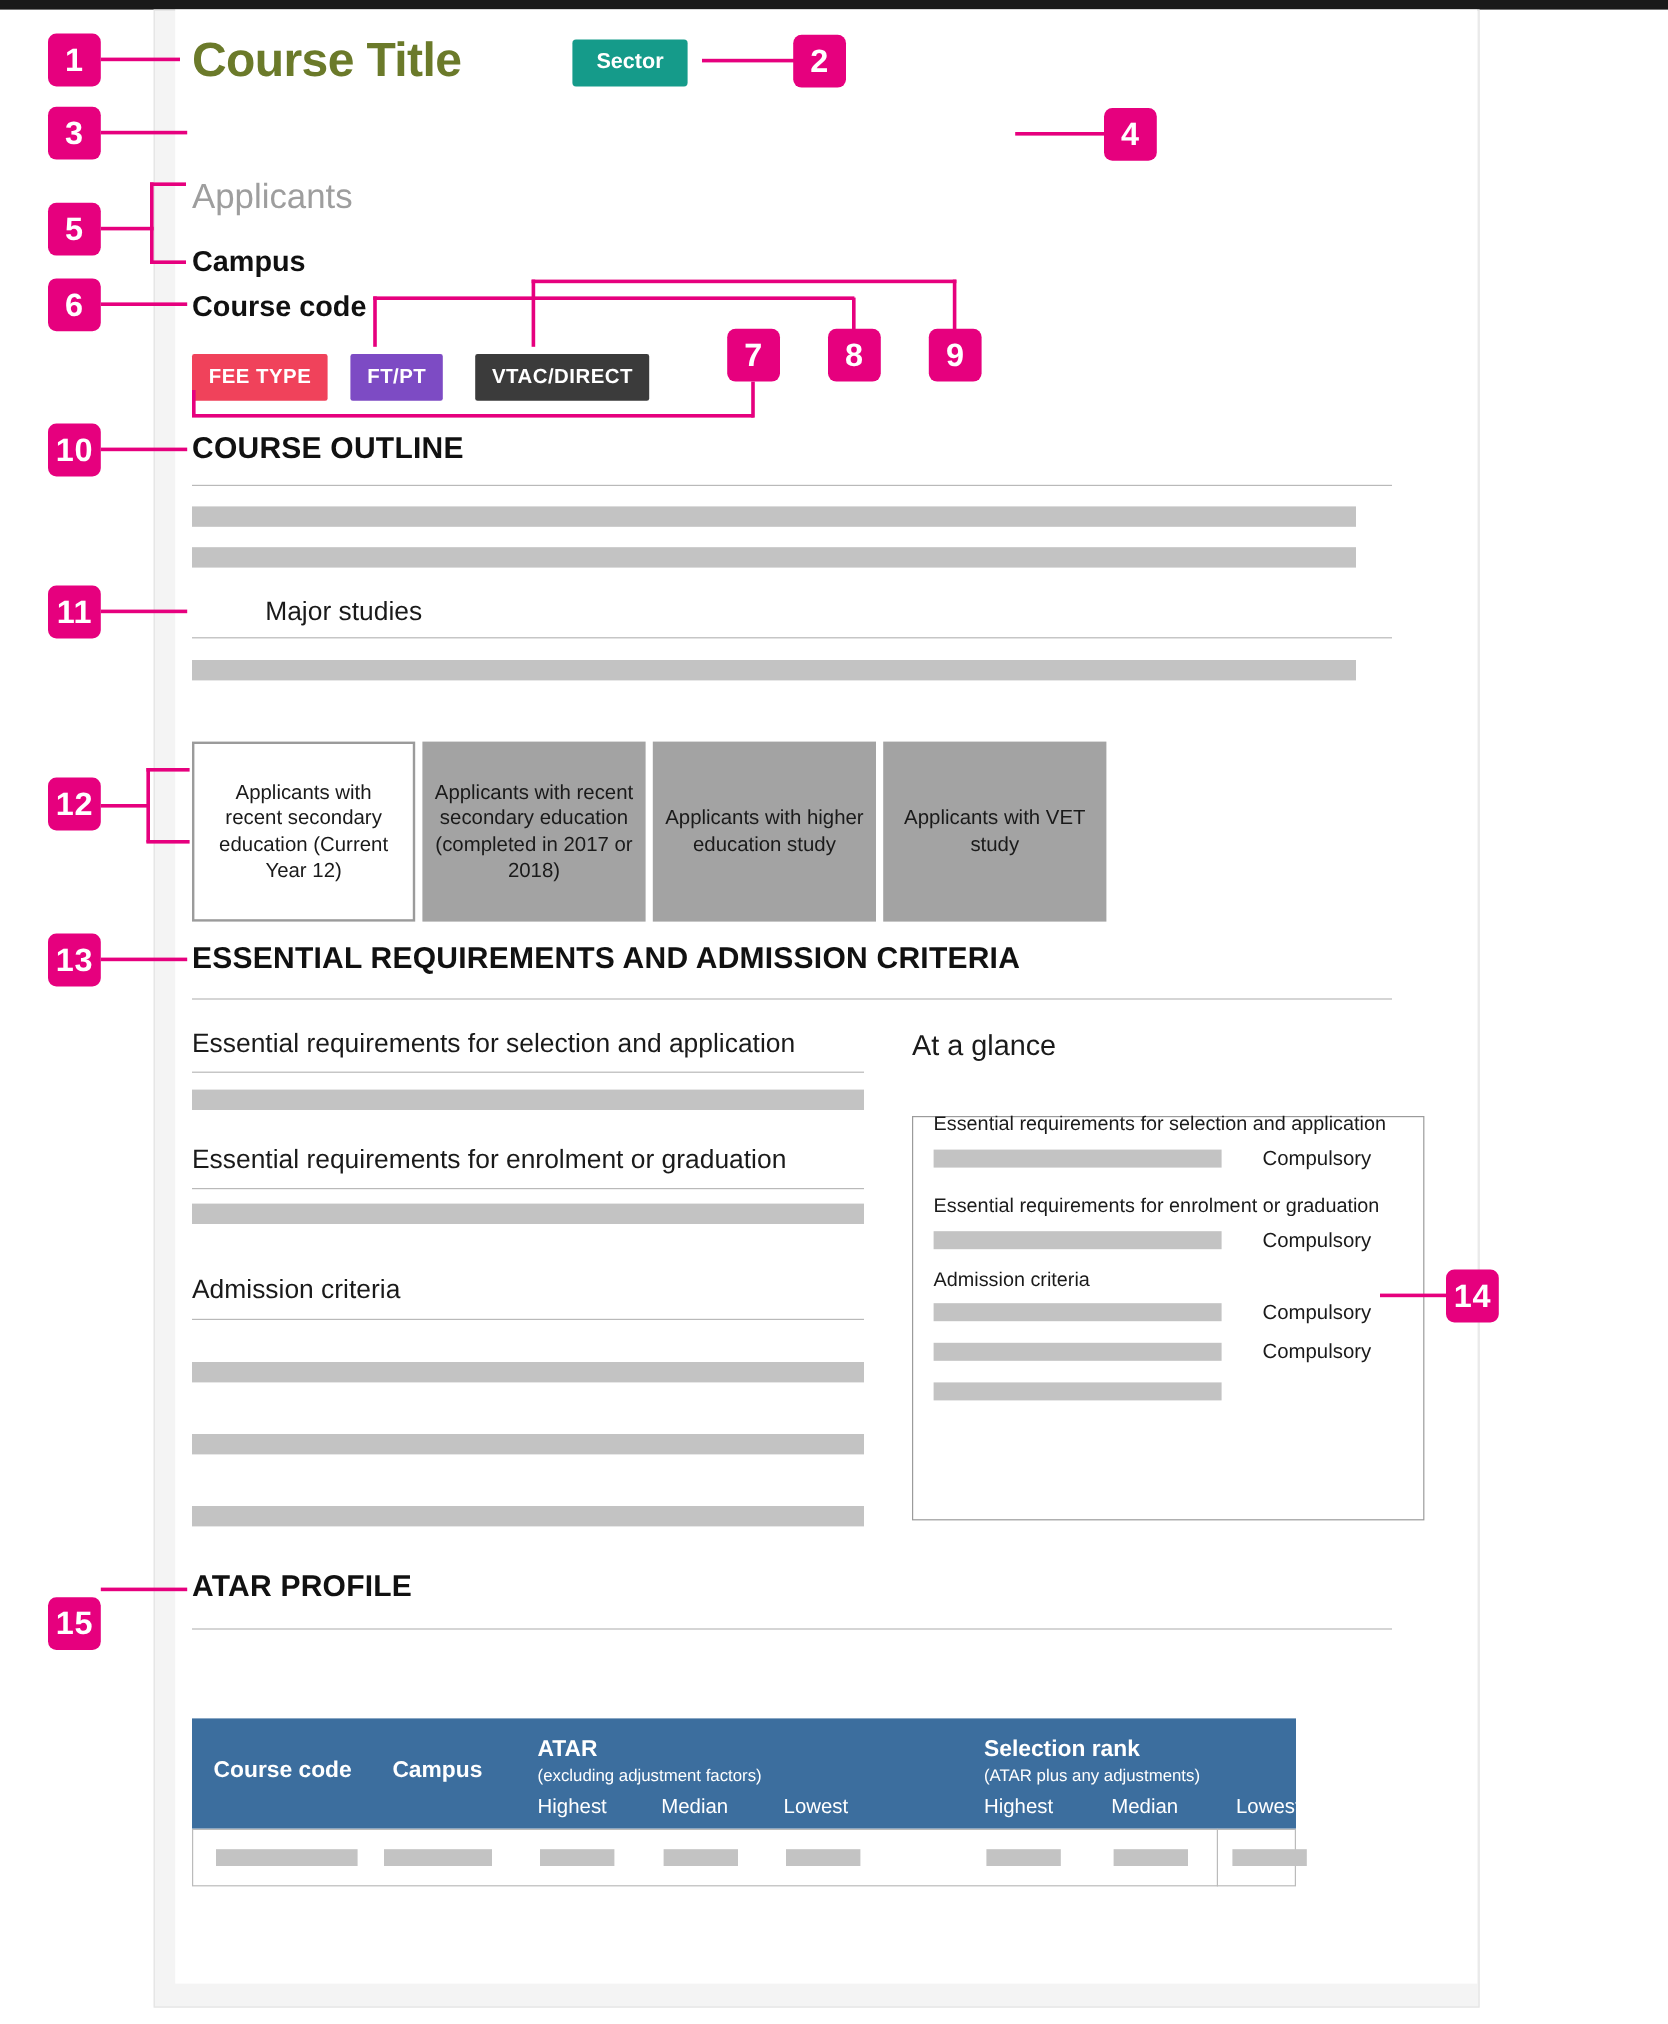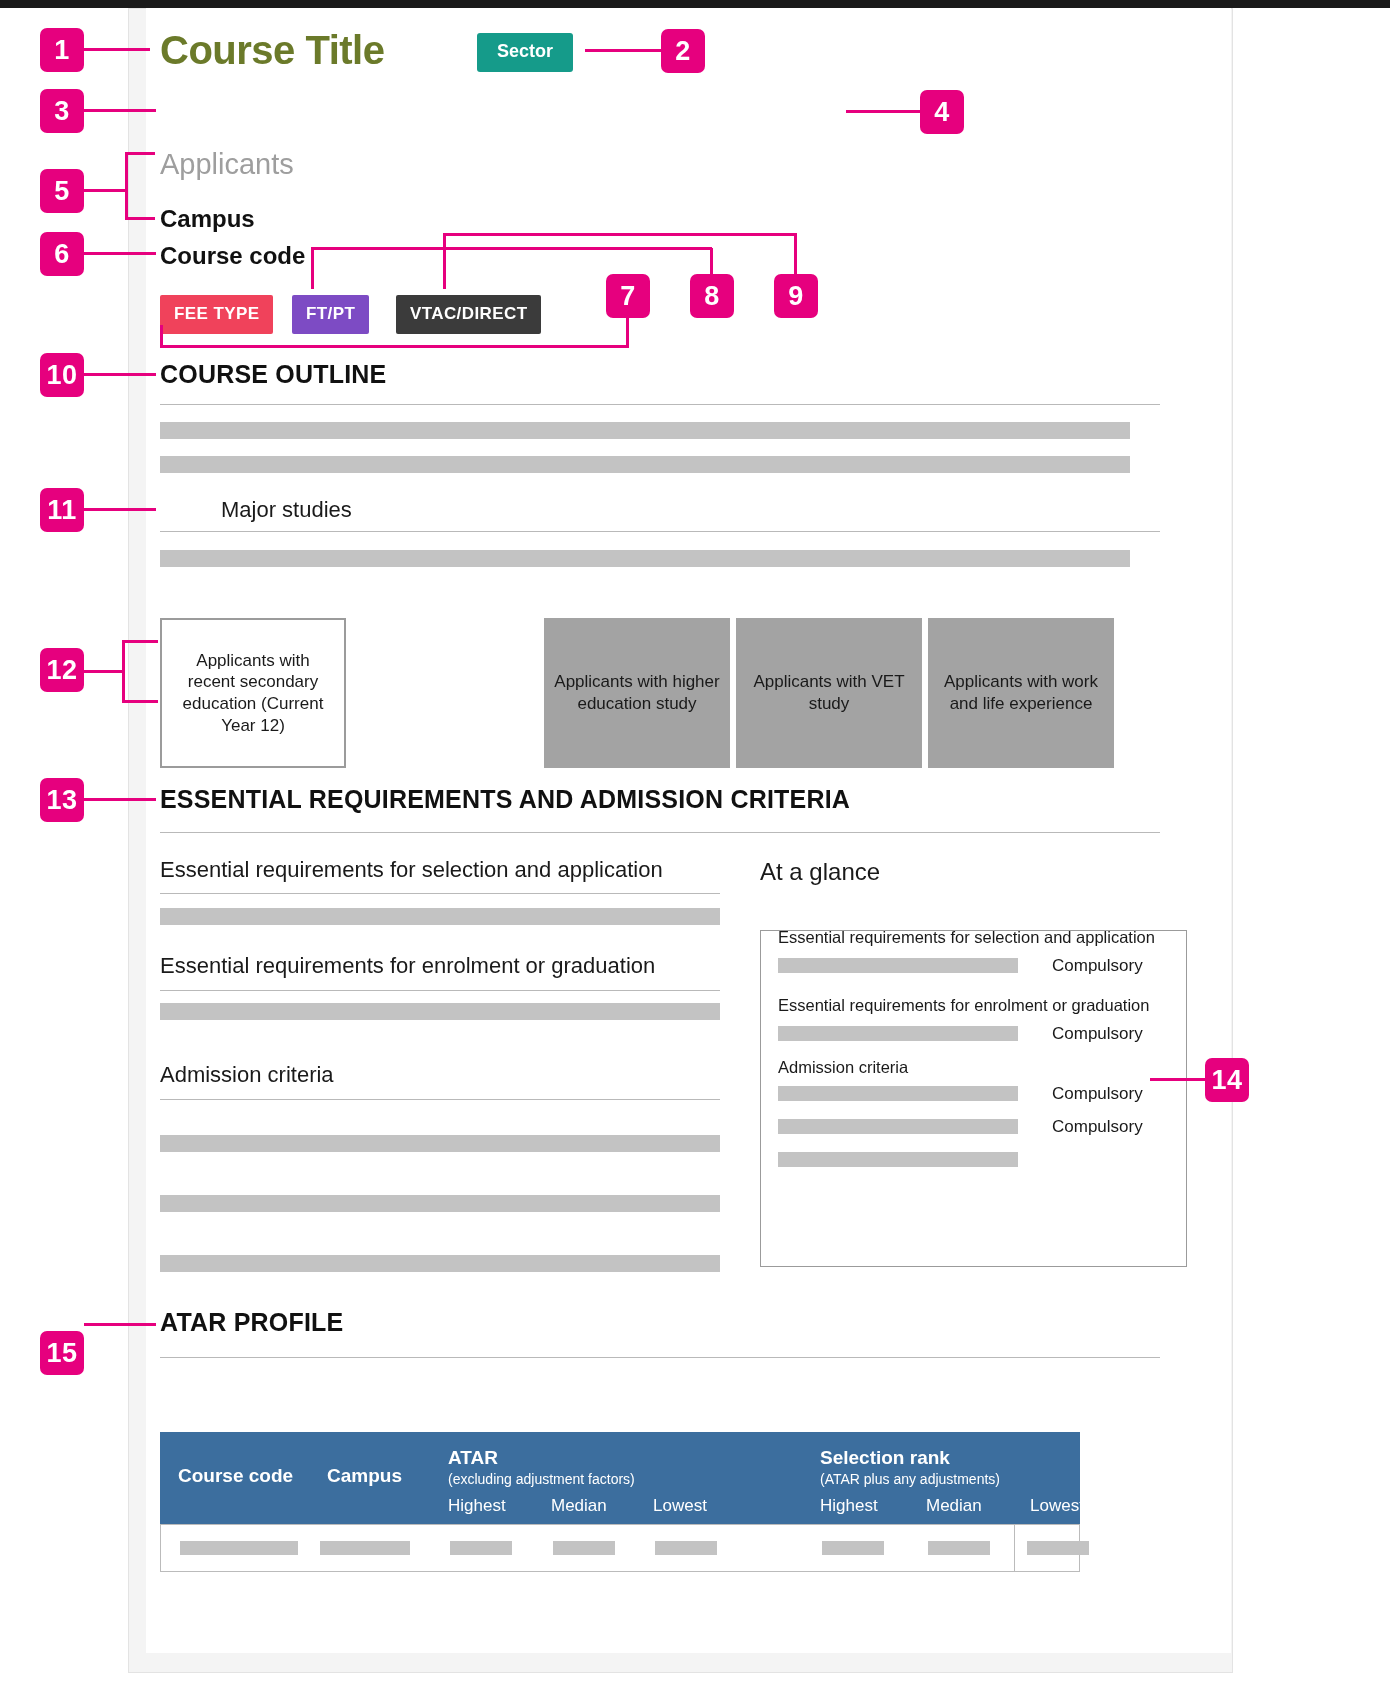--- a/index.html
+++ b/index.html
@@ -149,28 +149,28 @@
   <div class="bar" style="left:160px;top:422px;width:970px;"></div>
   <div class="bar" style="left:160px;top:456px;width:970px;"></div>
 
   <div class="label-txt" style="left:177px;top:497px;margin-left:44px;">Major studies</div>
   <div class="rule" style="left:160px;top:531px;width:1000px;"></div>
   <div class="bar" style="left:160px;top:550px;width:970px;"></div>
 
   <div class="appbox active" style="left:160px;width:186px;">
       <span>Applicants with recent secondary education (Current Year 12)</span>
     </div>
+  <div class="appbox grey" style="left:352px;width:186px;">
+      <span>Applicants with recent secondary education (completed in 2017 or 2018)</span>
+    </div>
   <div class="appbox grey" style="left:544px;width:186px;">
       <span>Applicants with higher education study</span>
     </div>
   <div class="appbox grey" style="left:736px;width:186px;">
       <span>Applicants with VET study</span>
-    </div>
-  <div class="appbox grey" style="left:928px;width:186px;">
-      <span>Applicants with work and life experience</span>
     </div>
 
   <div class="sec-head" style="top:785px;">ESSENTIAL REQUIREMENTS AND ADMISSION CRITERIA</div>
   <div class="rule" style="left:160px;top:832px;width:1000px;"></div>
 
   <div class="label-txt" style="left:160px;top:857px;">Essential requirements for selection and application</div>
   <div class="rule" style="left:160px;top:893px;width:560px;"></div>
   <div class="bar" style="left:160px;top:908px;width:560px;"></div>
 
   <div class="label-txt" style="left:160px;top:953px;">Essential requirements for enrolment or graduation</div>

